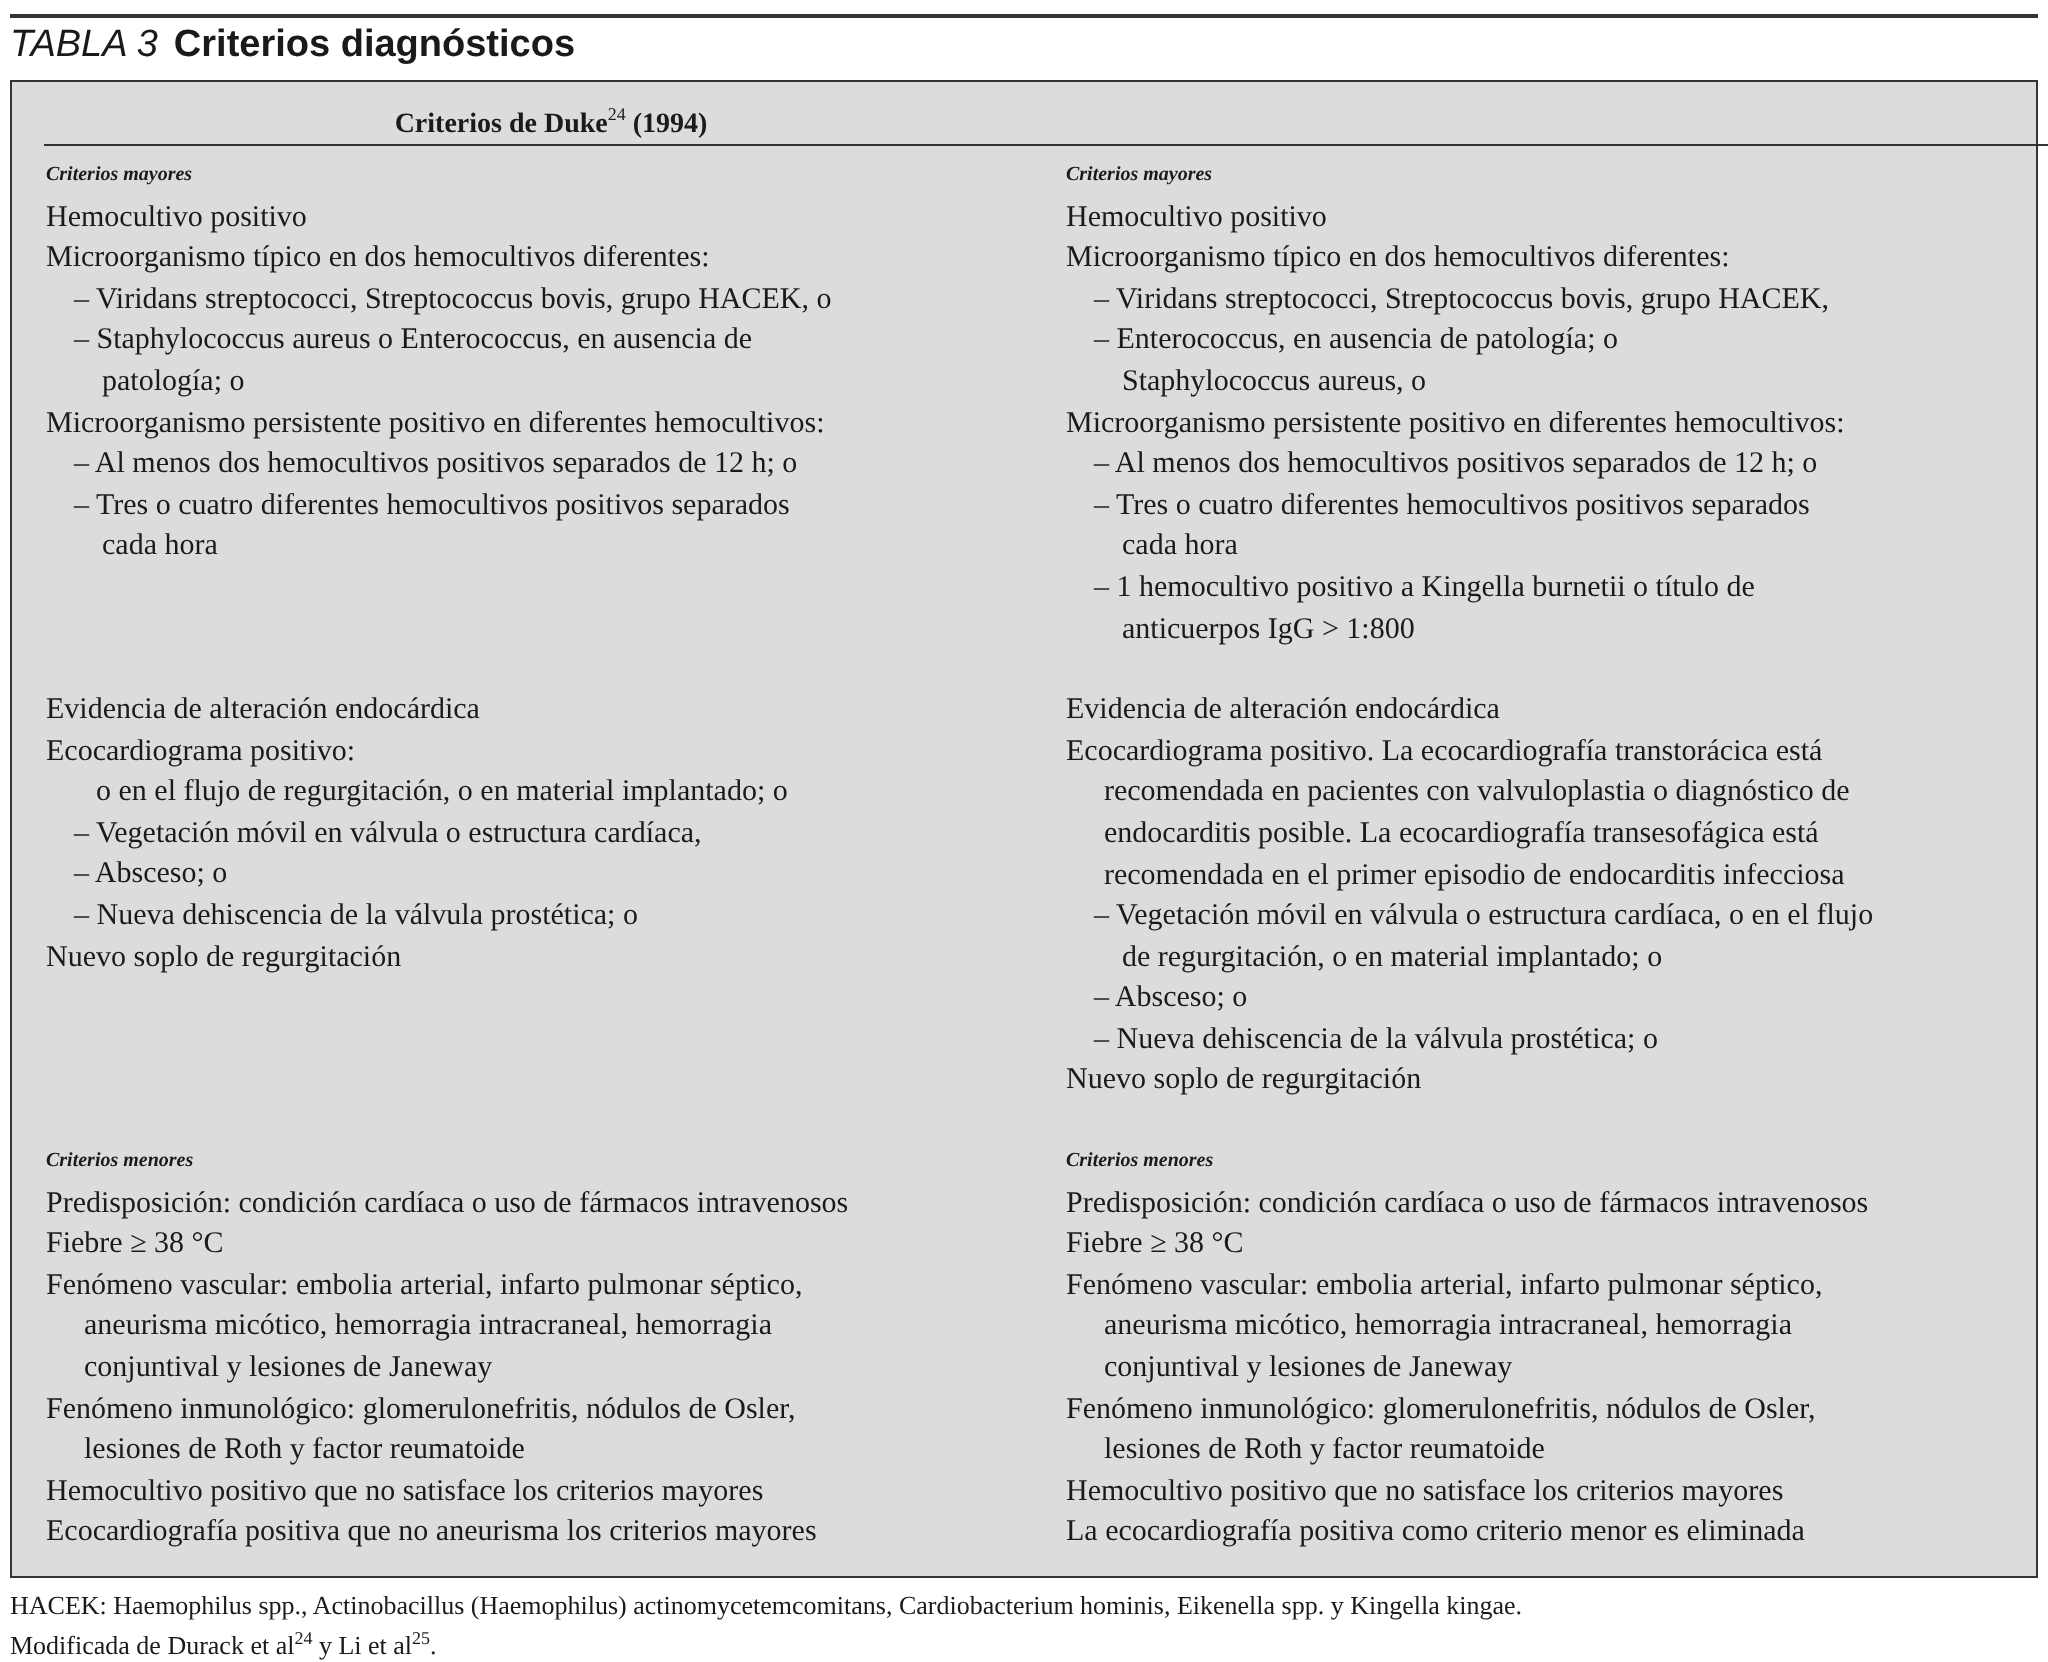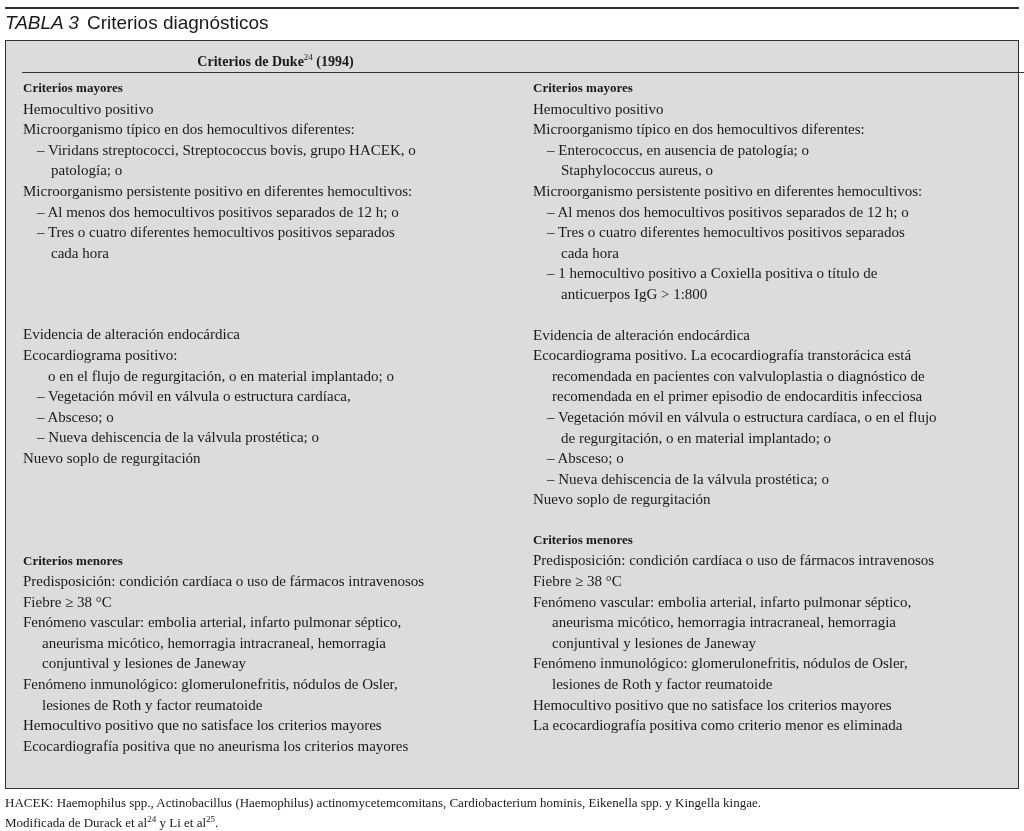--- a/index.html
+++ b/index.html
@@ -1,29 +1,29 @@
 <!DOCTYPE html>
 <html><head>
 <meta charset="utf-8">
 <style>
   html, body { margin:0; padding:0; background:#ffffff; }
   body { width:1024px; height:831px; position:relative; overflow:hidden; font-family:"Liberation Serif", serif; color:#1a1a1a; }
   .topline { position:absolute; left:5px; top:7px; width:1014px; height:2px; background:#333; }
   .title { position:absolute; left:5px; top:11px; font-size:19px; line-height:24px; }
   .title .lbl { font-family:"Liberation Sans", sans-serif; font-weight:normal;font-style:italic; }
-  .title .ttl { font-family:"Liberation Sans", sans-serif; font-weight:normal; margin-left:8px; }
+  .title .ttl { font-family:"Liberation Sans", sans-serif; font-weight:bold; margin-left:8px; }
   .table { position:absolute; left:5px; top:40px; width:1012px; height:747px; border:1.5px solid #333; background:#dcdcdc; }
   .thead { position:absolute; left:16px; top:0; width:100%; height:31px; border-bottom:1.5px solid #333; }
   .th { position:absolute; top:0; height:31px; line-height:33px; font-weight:bold; font-size:14px; text-align:center; }
   .th sup { font-size:9px; font-weight:normal; vertical-align:6px; }
   .col { position:absolute; top:37px; }
   .col.left { left:17px; width:490px; }
   .col.right { left:527px; width:480px; }
   .line { font-size:15px; line-height:20.6px; white-space:nowrap; }
-  .h { font-weight:bold; font-size:13px; }
+  .h { font-weight:bold; font-size:10px;font-style:italic; }
   .it { }
   .b1 { padding-left:14px; }
   .b1c { padding-left:28px; }
   .foot { position:absolute; left:5px; top:794px; font-size:13px; line-height:17px; }
   .foot sup { font-size:9px; vertical-align:5px; }
 </style>
 </head>
 <body>
 
 <div class="topline"></div>
@@ -34,20 +34,21 @@
 <div class="table">
   <div class="thead">
     <div class="th" style="left:0;width:507px;"><span>Criterios de Duke</span><sup>24</sup> <span>(1994)</span></div>
   </div>
 
   <div class="col left">
     <div class="line h">Criterios mayores</div>
     <div class="line it">Hemocultivo positivo</div>
     <div class="line">Microorganismo típico en dos hemocultivos diferentes:</div>
     <div class="line b1"><span>– </span><span class="it">Viridans streptococci, Streptococcus bovis,</span><span> grupo HACEK, </span><span class="it">o</span></div>
+    <div class="line b1"><span>– </span><span class="it">Staphylococcus aureus</span><span> o </span><span class="it">Enterococcus</span><span>, en ausencia de</span></div>
     <div class="line b1c"><span>patología; </span><span class="it">o</span></div>
     <div class="line">Microorganismo persistente positivo en diferentes hemocultivos:</div>
     <div class="line b1"><span>– Al menos dos hemocultivos positivos separados de 12 h; </span><span class="it">o</span></div>
     <div class="line b1">– Tres o cuatro diferentes hemocultivos positivos separados</div>
     <div class="line b1c">cada hora</div>
     <div style="height:61px"></div>
     <div class="line it">Evidencia de alteración endocárdica</div>
     <div class="line">Ecocardiograma positivo:</div>
     <div class="line b1c" style="padding-left:25px"><span>o en el flujo de regurgitación, o en material implantado; </span><span class="it">o</span></div>
     <div class="line b1">– Vegetación móvil en válvula o estructura cardíaca,</div>
@@ -64,32 +65,34 @@
     <div class="line">Fenómeno inmunológico: glomerulonefritis, nódulos de Osler,</div>
     <div class="line b1c" style="padding-left:19px">lesiones de Roth y factor reumatoide</div>
     <div class="line">Hemocultivo positivo que no satisface los criterios mayores</div>
     <div class="line">Ecocardiografía positiva que no aneurisma los criterios mayores</div>
   </div>
 
   <div class="col right">
     <div class="line h">Criterios mayores</div>
     <div class="line it">Hemocultivo positivo</div>
     <div class="line">Microorganismo típico en dos hemocultivos diferentes:</div>
+    <div class="line b1"><span>– </span><span class="it">Viridans streptococci, Streptococcus bovis,</span><span> grupo HACEK,</span></div>
     <div class="line b1"><span>– </span><span class="it">Enterococcus</span><span>, en ausencia de patología; </span><span class="it">o</span></div>
     <div class="line b1c it">Staphylococcus aureus, o</div>
     <div class="line">Microorganismo persistente positivo en diferentes hemocultivos:</div>
     <div class="line b1"><span>– Al menos dos hemocultivos positivos separados de 12 h; </span><span class="it">o</span></div>
     <div class="line b1">– Tres o cuatro diferentes hemocultivos positivos separados</div>
     <div class="line b1c">cada hora</div>
-    <div class="line b1"><span>– 1 hemocultivo positivo a </span><span class="it">Coxiella positiva</span><span> o título de</span></div>
+    <div class="line b1"><span>– 1 hemocultivo positivo a </span><span class="it">Kingella burnetii</span><span> o título de</span></div>
     <div class="line b1c">anticuerpos IgG &gt; 1:800</div>
     <div style="height:20px"></div>
     <div class="line it">Evidencia de alteración endocárdica</div>
     <div class="line">Ecocardiograma positivo. La ecocardiografía transtorácica está</div>
     <div class="line" style="padding-left:19px">recomendada en pacientes con valvuloplastia o diagnóstico de</div>
+    <div class="line" style="padding-left:19px">endocarditis posible. La ecocardiografía transesofágica está</div>
     <div class="line" style="padding-left:19px">recomendada en el primer episodio de endocarditis infecciosa</div>
     <div class="line b1">– Vegetación móvil en válvula o estructura cardíaca, o en el flujo</div>
     <div class="line b1c"><span>de regurgitación, o en material implantado; </span><span class="it">o</span></div>
     <div class="line b1"><span>– Absceso; </span><span class="it">o</span></div>
     <div class="line b1"><span>– Nueva dehiscencia de la válvula prostética; </span><span class="it">o</span></div>
     <div class="line">Nuevo soplo de regurgitación</div>
     <div style="height:20px"></div>
     <div class="line h">Criterios menores</div>
     <div class="line">Predisposición: condición cardíaca o uso de fármacos intravenosos</div>
     <div class="line">Fiebre ≥ 38 °C</div>

